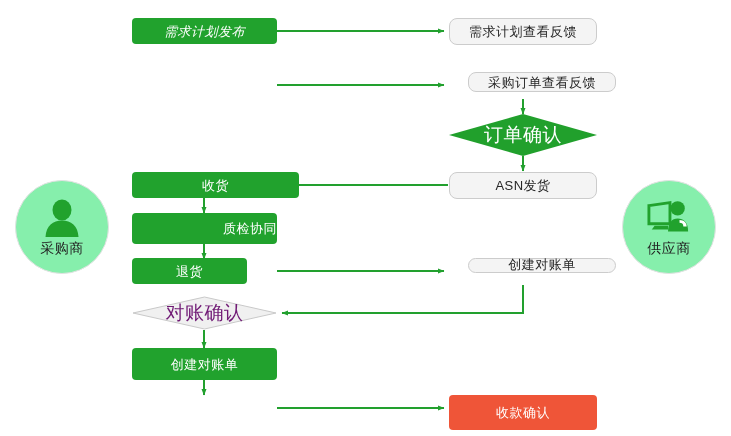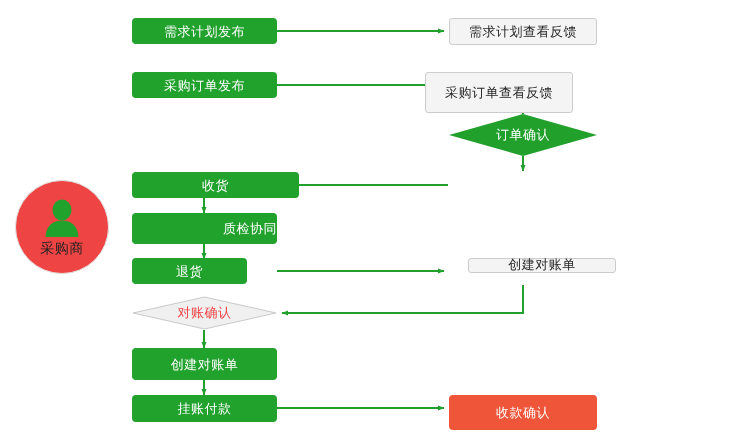--- a/index.html
+++ b/index.html
@@ -37,48 +37,48 @@
   }
   .node.red {
     background: #ef5538;
     color: #ffffff;
     border-radius: 4px;
   }
   .node.grey {
     background: #f4f4f4;
     color: #262626;
     border: 1px solid #cccccc;
-    border-radius: 3px;
+    border-radius: 8px;
   }
   
   .diamond {
     position: absolute;
     z-index: 3;
   }
   .diamond > svg { display: block; }
   .diamond .dlabel {
     position: absolute;
     left: 0; top: 0;
     width: 100%; height: 100%;
     display: flex;
     align-items: center;
     justify-content: center;
-    font-size: 13px;
+    font-size: 19px;
     letter-spacing: 0.5px;
     white-space: nowrap;
   }
   .diamond.green .dlabel { color: #ffffff; }
-  .diamond.grey .dlabel { color: #ef4444; }
+  .diamond.grey .dlabel { color: #701a75; }
   
   .actor {
     position: absolute;
     width: 92px;
     height: 92px;
     border-radius: 50%;
-    background: #ef4444;
+    background: #86efac;
     border: 1px solid #e2e2e2;
     display: flex;
     flex-direction: column;
     align-items: center;
     justify-content: center;
     z-index: 3;
   }
   .actor .glyph {
     width: 44px;
     height: 40px;
@@ -145,28 +145,40 @@
   <div class="actor" style="left:15px; top:180px;">
     <span class="glyph">
       <svg width="40" height="38" viewBox="0 0 40 38" aria-hidden="true">
         <ellipse cx="20" cy="11" rx="9.5" ry="10.5" fill="#21a22d"></ellipse>
         <path d="M3.5,38 C4.2,26.5 11,21.5 20,21.5 C29,21.5 35.8,26.5 36.5,38 Z" fill="#21a22d"></path>
       </svg>
     </span>
     <span class="aname">采购商</span>
   </div>
 
-
-  <div class="node green" style="left:132px; top:18px; width:145px; height:26px;">
+  <div class="actor" style="left:622px; top:180px;">
+    <span class="glyph">
+      <svg width="46" height="38" viewBox="0 0 46 38" aria-hidden="true">
+
+        <path d="M2,6 L24,3 L24,25 L2,25 Z" fill="none" stroke="#21a22d" stroke-width="3"></path>
+        <path d="M8,27 L22,27 L22,31 L5,31 Z" fill="#21a22d"></path>
+
+        <circle cx="32" cy="9" r="7.5" fill="#21a22d"></circle>
+
+        <path d="M22,33 C22,24 26,19.5 32,19.5 C38.5,19.5 43,24 43,33 Z" fill="#21a22d"></path>
+        <path d="M34,21 C39,21 41.5,24 41.5,28 L38,28 C38,25 36.5,24 34,24 Z" fill="#ffffff"></path>
+      </svg>
+    </span>
+    <span class="aname">供应商</span>
+  </div>
+
+  <div class="node green" style="left:132px; top:18px; width:145px; height:26px;font-style:italic;">
     <span>需求计划发布</span>
   </div>
 
-  <div class="node green" style="left:132px; top:72px; width:145px; height:26px;">
-    <span>采购订单发布</span>
-  </div>
 
   <div class="node green" style="left:132px; top:172px; width:167px; height:26px;">
     <span>收货</span>
   </div>
 
   <div class="node green" style="left:132px; top:213px; width:145px; height:31px;justify-content:flex-end;">
     <span>质检协同</span>
   </div>
 
   <div class="node green" style="left:132px; top:258px; width:115px; height:26px;">
@@ -177,39 +189,39 @@
     <svg width="145" height="34" viewBox="0 0 145 34" aria-hidden="true">
       <polygon points="72.5,1 144,17 72.5,33 1,17" fill="#f0f0f0" stroke="#c9c9c9" stroke-width="1"></polygon>
     </svg>
     <span class="dlabel">对账确认</span>
   </div>
 
   <div class="node green" style="left:132px; top:348px; width:145px; height:32px;">
     <span>创建对账单</span>
   </div>
 
-  <div class="node green" style="left:132px; top:395px; width:145px; height:27px;">
-    <span>挂账付款</span>
-  </div>
 
   <div class="node grey" style="left:449px; top:18px; width:148px; height:27px;">
     <span>需求计划查看反馈</span>
   </div>
 
-  <div class="node grey" style="left:425px; top:72px; width:148px; height:41px;">
+  <div class="node grey" style="left:468px; top:72px; width:148px; height:20px;">
     <span>采购订单查看反馈</span>
   </div>
 
   <div class="diamond green" style="left:449px; top:114px; width:148px; height:42px;">
     <svg width="148" height="42" viewBox="0 0 148 42" aria-hidden="true">
       <polygon points="74,0 148,21 74,42 0,21" fill="#21a02c"></polygon>
     </svg>
     <span class="dlabel">订单确认</span>
   </div>
 
+  <div class="node grey" style="left:449px; top:172px; width:148px; height:27px;">
+    <span>ASN发货</span>
+  </div>
 
   <div class="node grey" style="left:468px; top:258px; width:148px; height:15px;font-family:Liberation Mono, monospace;">
     <span>创建对账单</span>
   </div>
 
   <div class="node red" style="left:449px; top:395px; width:148px; height:35px;">
     <span>收款确认</span>
   </div>
 
 </div>

